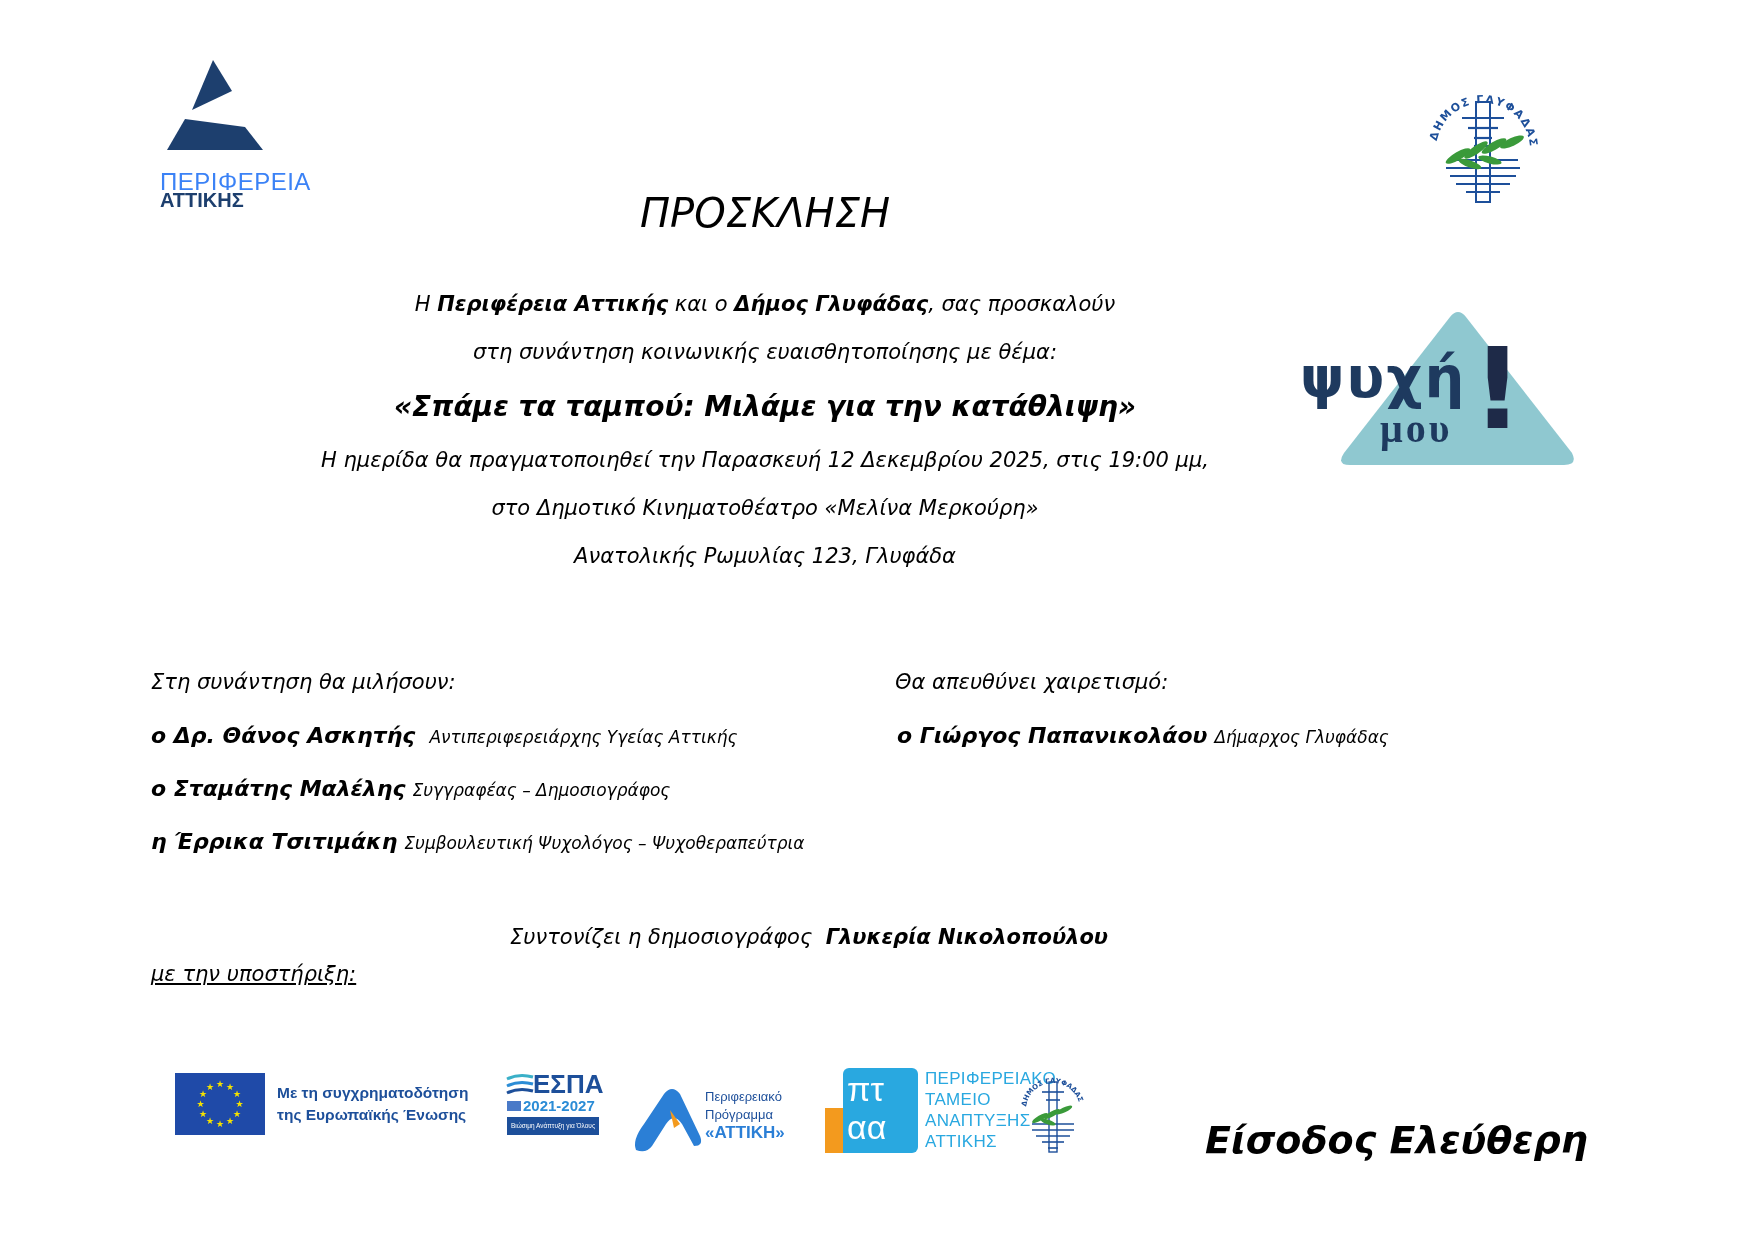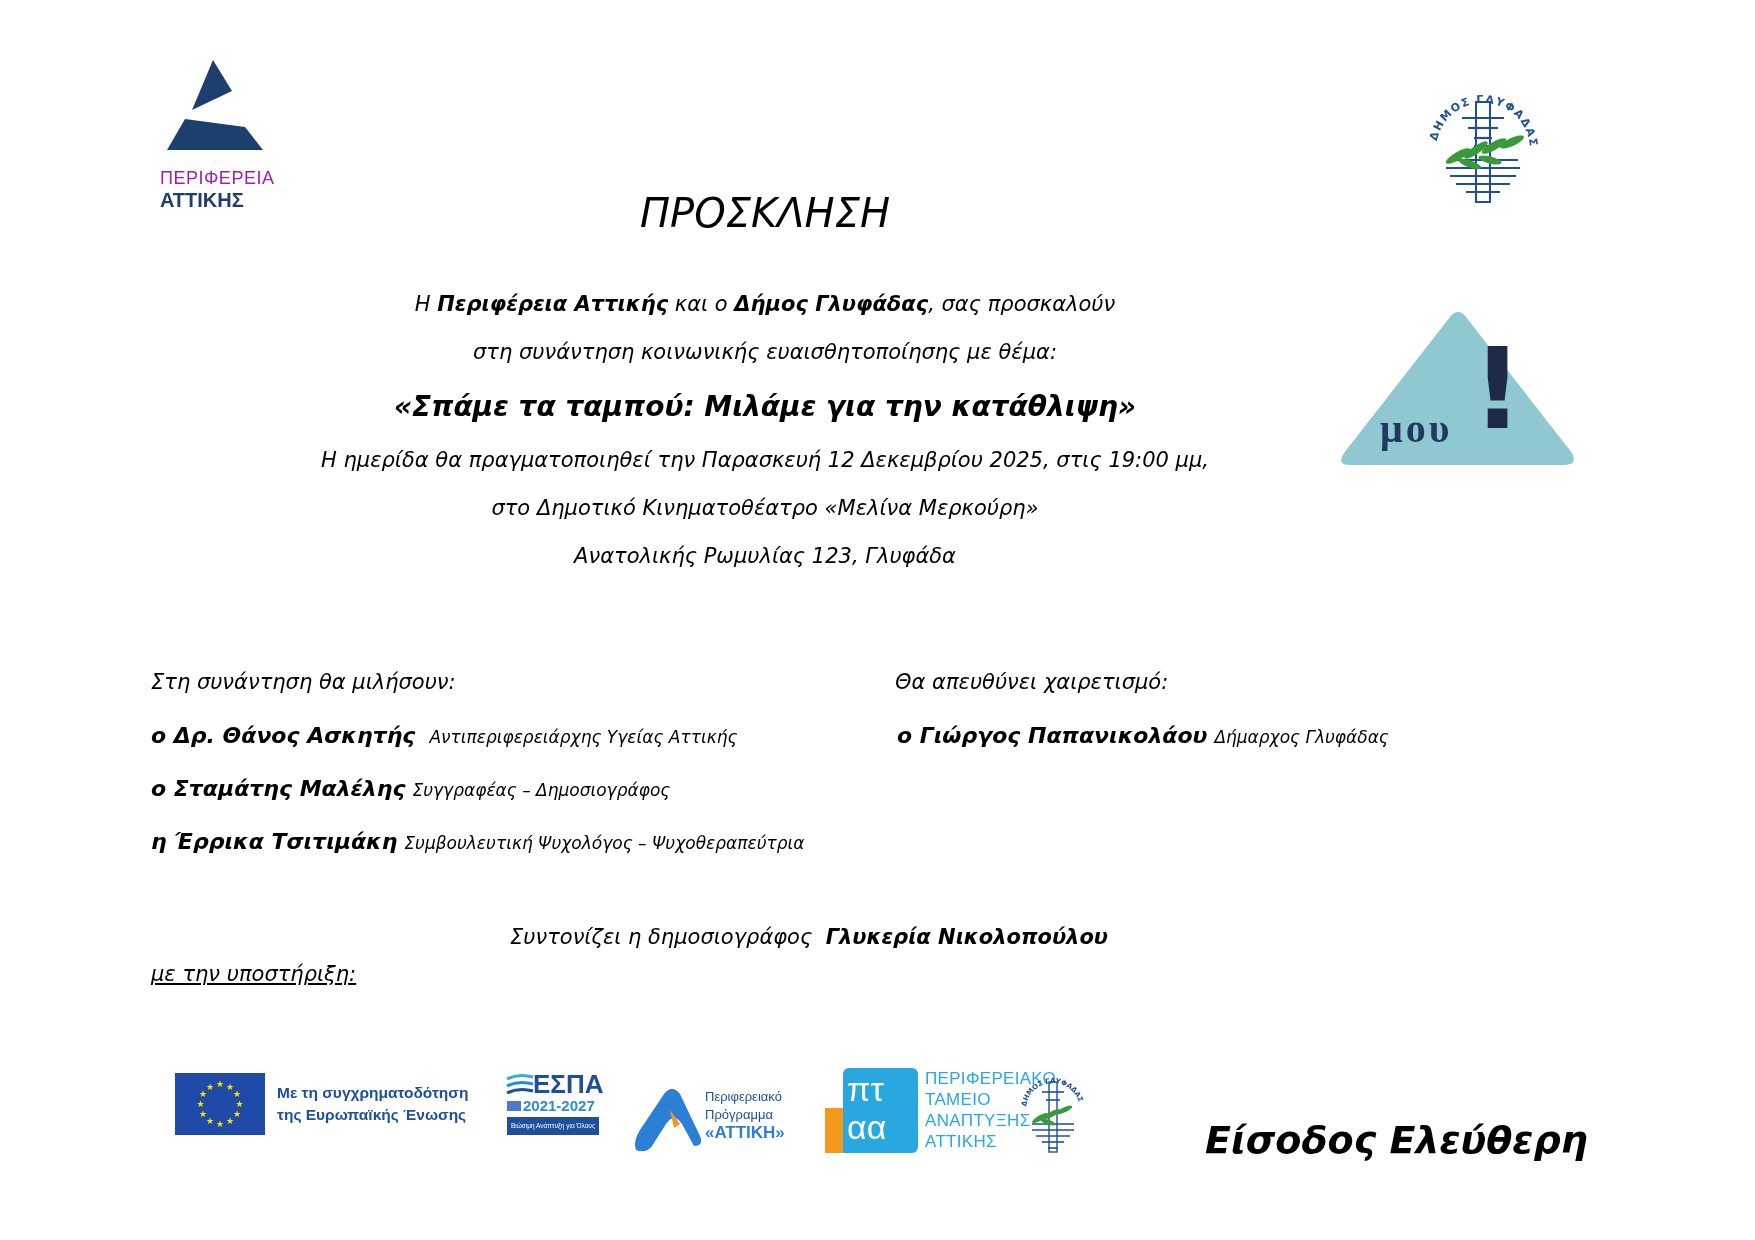--- a/index.html
+++ b/index.html
@@ -5,21 +5,21 @@
   * { margin: 0; padding: 0; box-sizing: border-box; }
   html, body { width: 1755px; height: 1240px; background: #ffffff; overflow: hidden; }
   body { position: relative; font-family: "DejaVu Sans", "Liberation Sans", sans-serif; color: #000; }
   .abs { position: absolute; }
   .b { font-weight: bold; }
   .center { text-align: center; white-space: nowrap; }
   .nowrap { white-space: nowrap; }
 
   
   #attica-logo { left: 160px; top: 55px; width: 150px; height: 160px; }
-  #attica-logo .t1 { left: 0; top: 113px; font-size: 18px; color: #a21caf; letter-spacing: 0.5px; font-family: "Liberation Sans", sans-serif; }
+  #attica-logo .t1 { left: 0; top: 113px; font-size: 24px; color: #3b82f6; letter-spacing: 0.5px; font-family: "Liberation Sans", sans-serif; }
   #attica-logo .t2 { left: 0; top: 134px; font-size: 20px; font-weight: bold; color: #1d3f6e; font-family: "Liberation Sans", sans-serif; }
 
   
   #glyfada-logo { left: 1418px; top: 80px; width: 130px; height: 130px; }
 
   #title { left: 0; width: 1530px; top: 190px; font-size: 40px; font-weight: normal; font-style: italic; }
 
   .intro { left: 0; width: 1530px; font-size: 21px; font-style: italic; }
   #intro-1 { top: 292px; }
   #intro-2 { top: 340px; }
@@ -122,20 +122,21 @@
 <div id="topic" class="abs center">«Σπάμε τα ταμπού: Μιλάμε για την κατάθλιψη»</div>
 
 <div id="when" class="abs intro center">Η ημερίδα θα πραγματοποιηθεί την Παρασκευή 12 Δεκεμβρίου 2025, στις 19:00 μμ,</div>
 <div id="venue" class="abs intro center">στο Δημοτικό Κινηματοθέατρο «Μελίνα Μερκούρη»</div>
 <div id="address" class="abs intro center">Ανατολικής Ρωμυλίας 123, Γλυφάδα</div>
 
 <div id="psyche-logo" class="abs">
   <svg width="290" height="170" viewBox="0 0 290 170">
     <path d="M150,12 Q158,2 166,12 L272,148 Q278,160 264,160 L50,160 Q36,160 44,148 Z" fill="#8fc8d0"></path>
   </svg>
+  <div class="abs" style="left:0;top:40px;font-size:56px;font-weight:bold;color:#1e3a5f;font-family:'DejaVu Sans',sans-serif;letter-spacing:2px;">ψυχή</div>
   <div class="abs" style="left:80px;top:100px;font-size:40px;font-weight:bold;color:#1e3a5f;font-family:Liberation Serif, serif;letter-spacing:3px;">μου</div>
   <div class="abs" style="left:172px;top:14px;font-size:112px;font-weight:bold;color:#1e2a48;font-family:'DejaVu Sans',sans-serif;line-height:140px;">!</div>
 </div>
 
 <div id="speakers-label" class="abs section-label nowrap">Στη συνάντηση θα μιλήσουν:</div>
 <div id="speaker-1" class="abs speaker">
   <span class="name">ο Δρ. Θάνος Ασκητής</span>&nbsp;&nbsp;<span class="role">Αντιπεριφερειάρχης Υγείας Αττικής</span>
 </div>
 <div id="speaker-2" class="abs speaker">
   <span class="name">ο Σταμάτης Μαλέλης</span>&nbsp;<span class="role">Συγγραφέας – Δημοσιογράφος</span>

